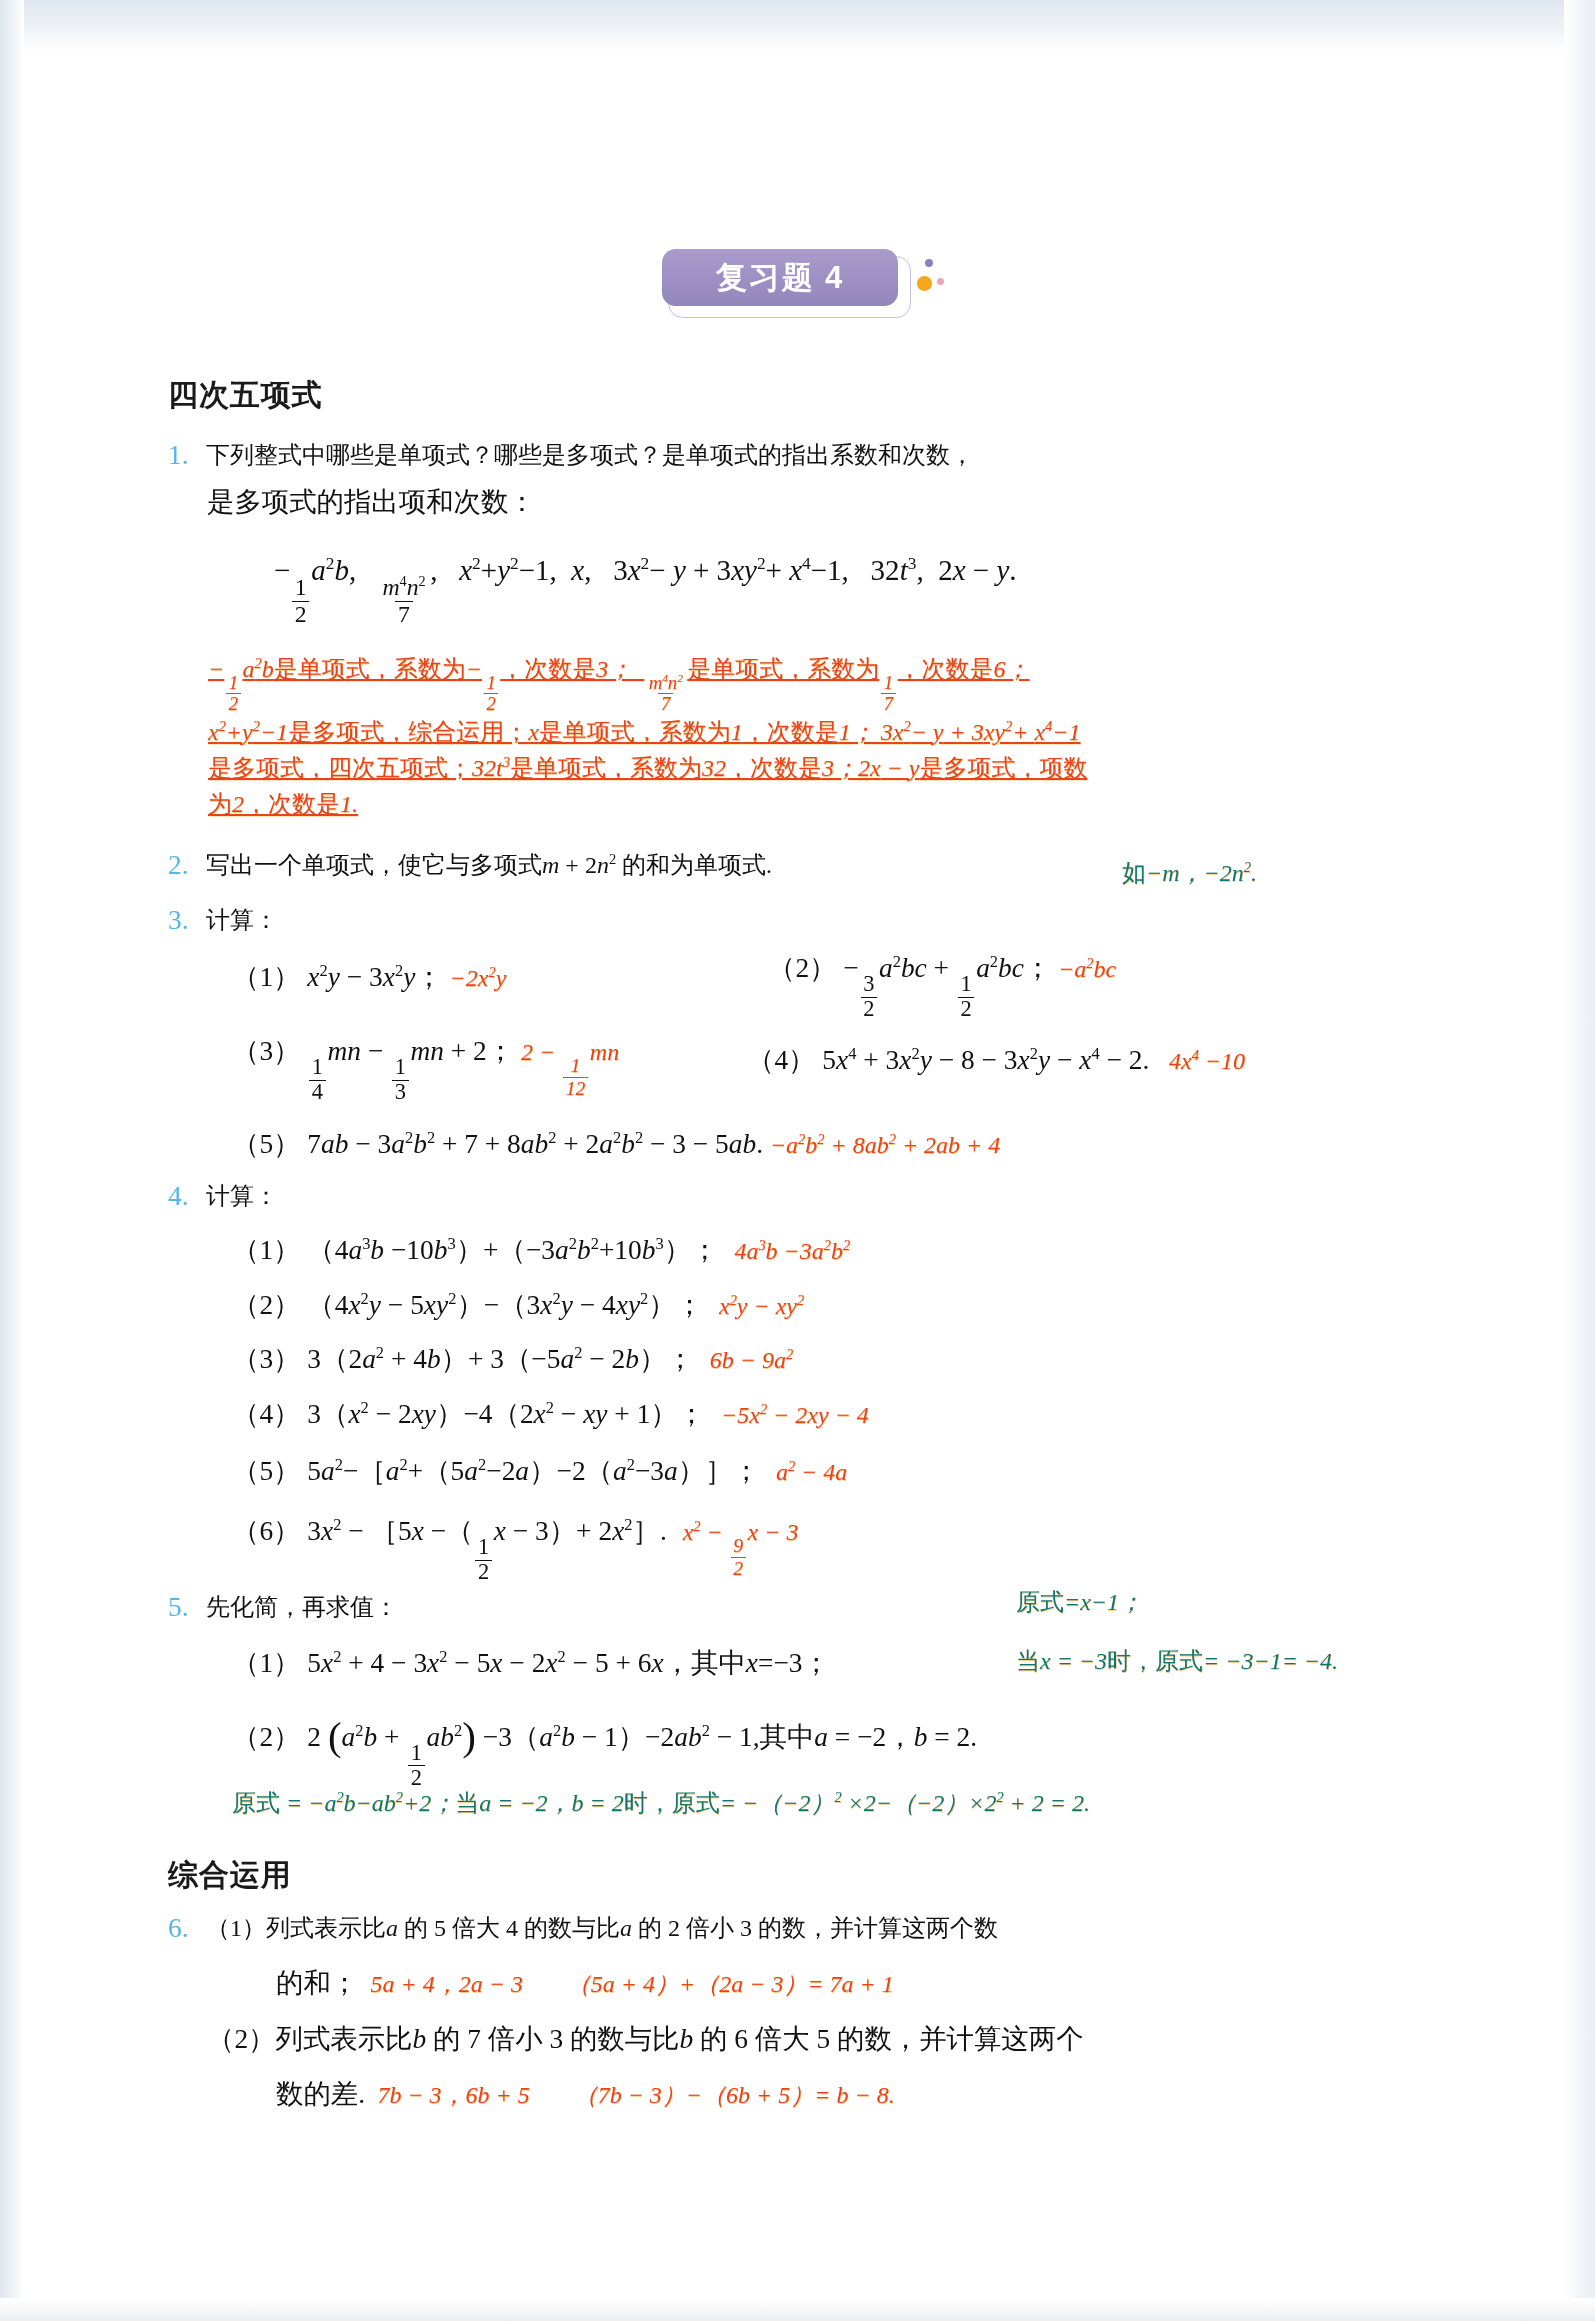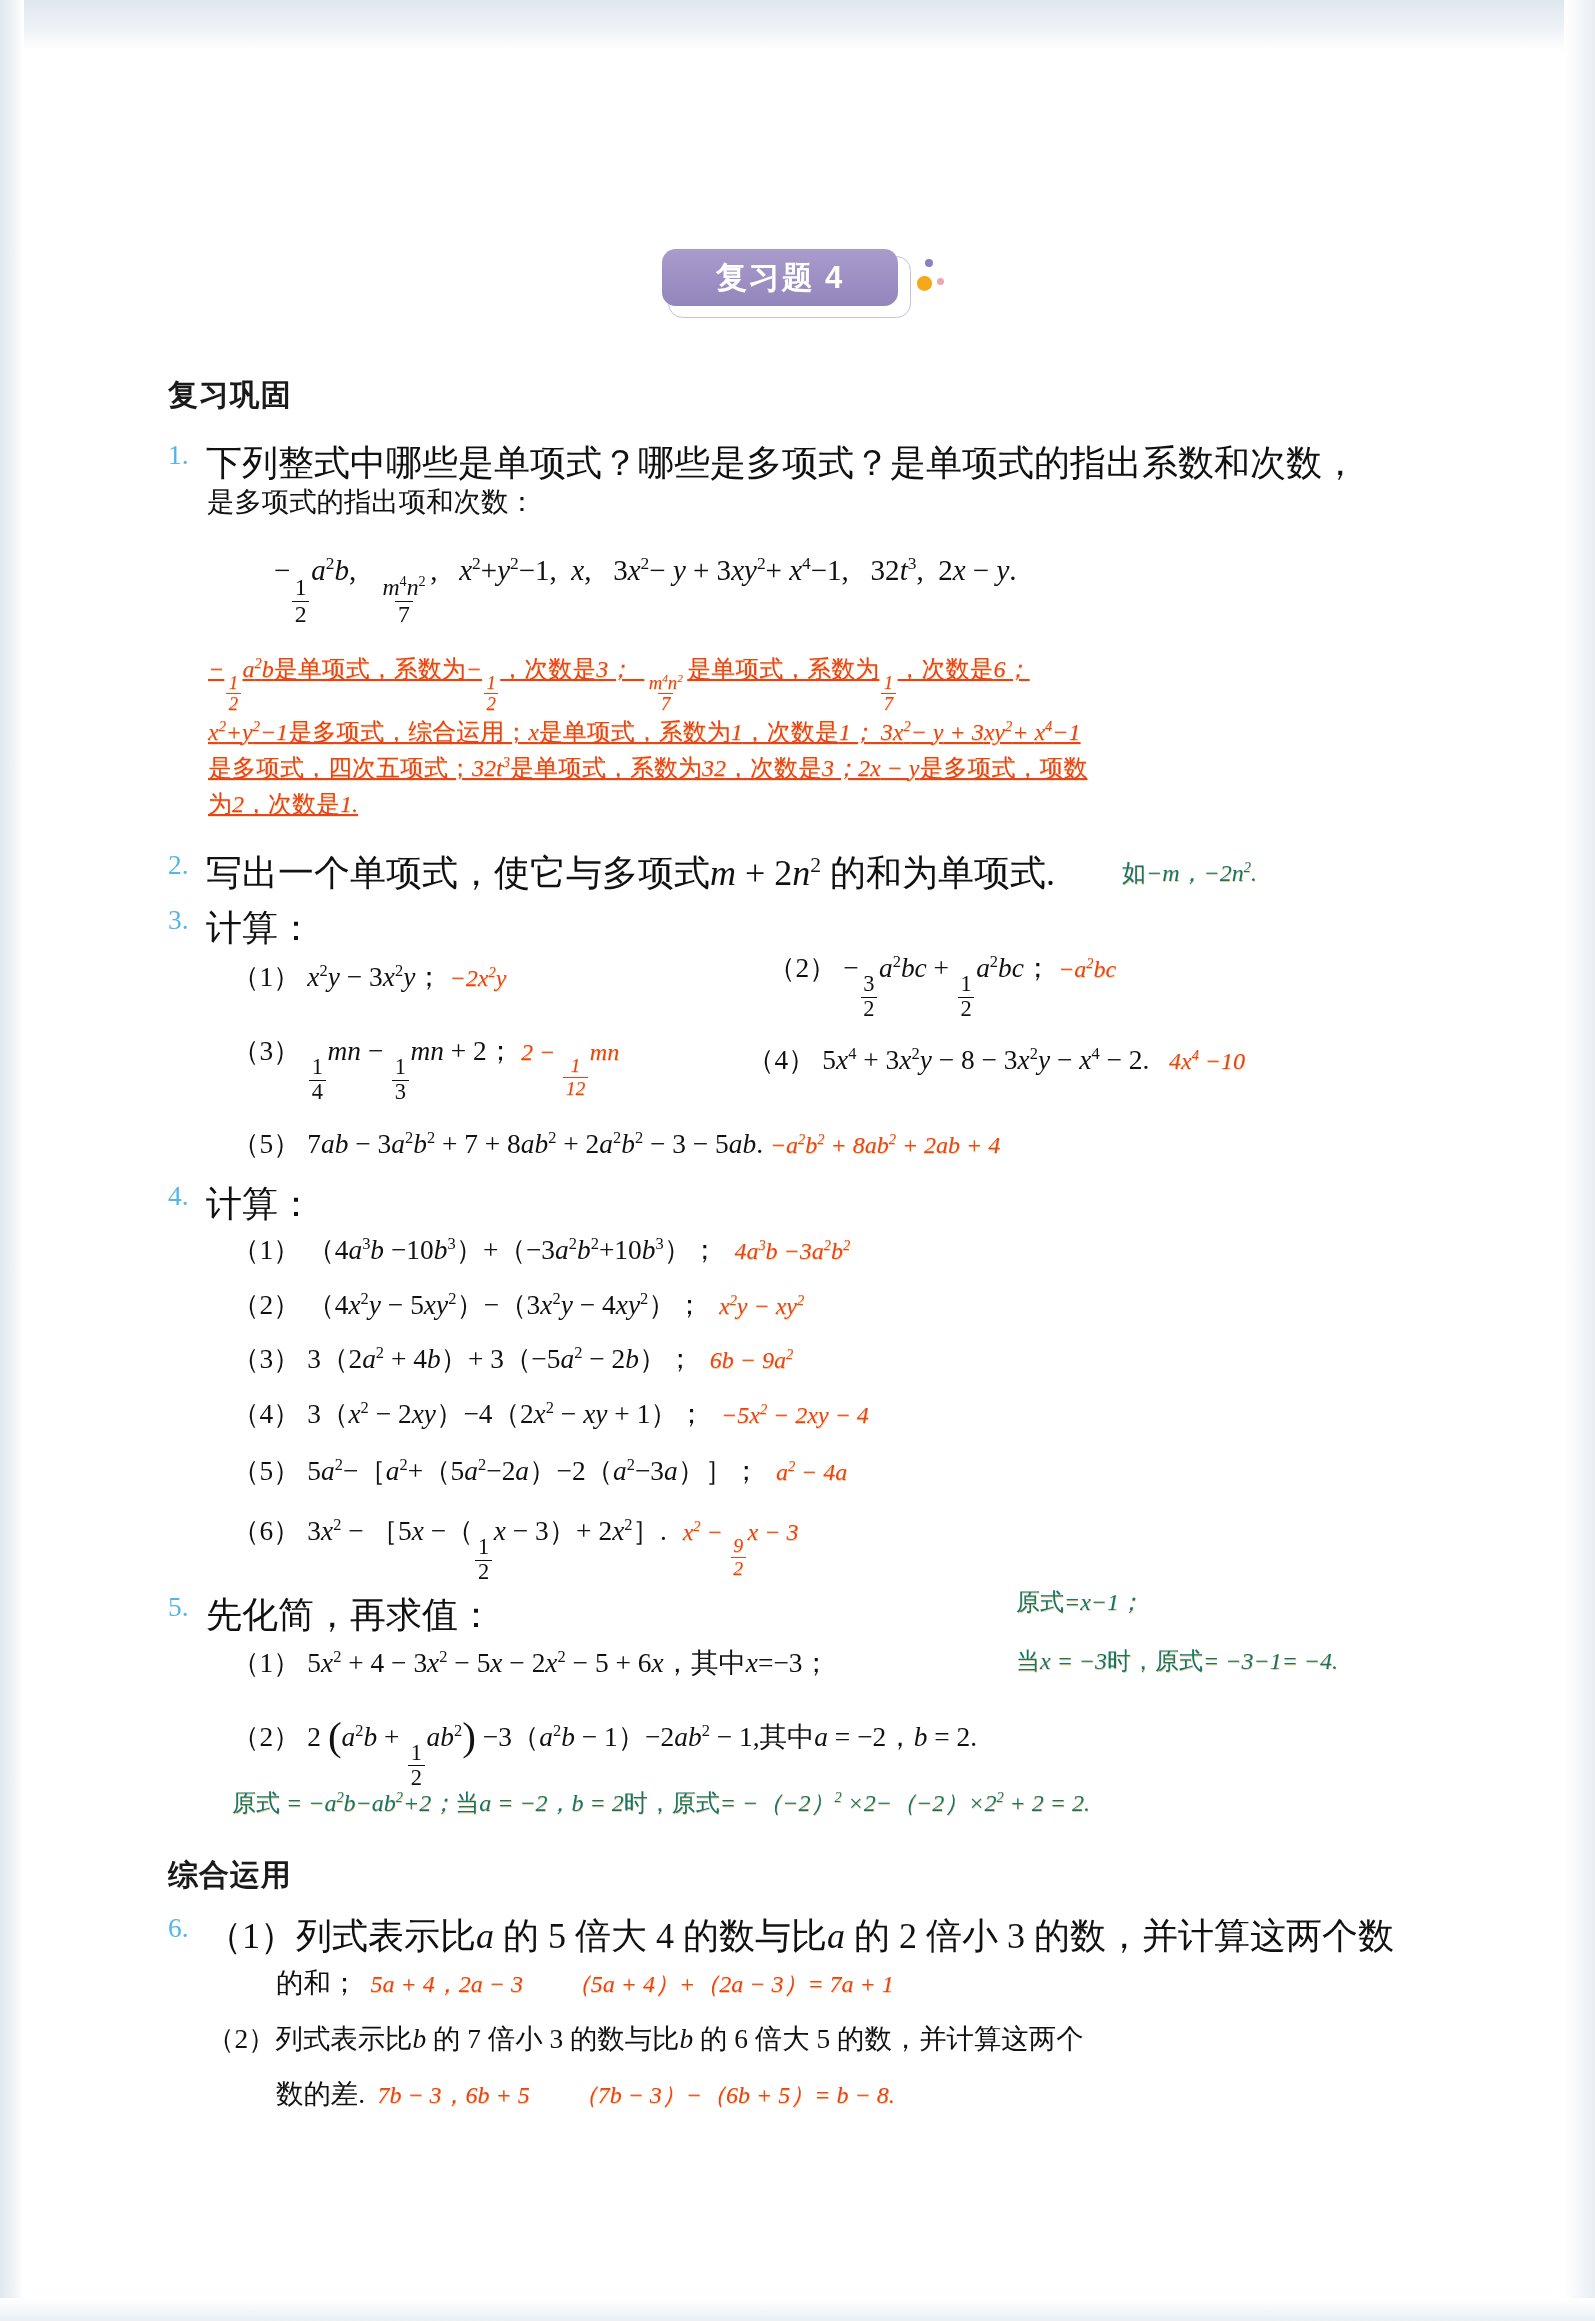--- a/index.html
+++ b/index.html
@@ -112,21 +112,21 @@
     align-items: flex-start;
   }
   .num {
     color: #53b5e8;
     font-size: 27.4px;
     width: 38px;
     flex: none;
     font-family: "Liberation Serif", serif;
   }
   .body-txt {
-    font-size: 36px;
+    font-size: 24px;
     color: #111111;
     line-height: 1.28;
     white-space: nowrap;
   }
   .cont {
     position: absolute;
     font-size: 27.4px;
     color: #111111;
     white-space: nowrap;
   }
@@ -216,21 +216,21 @@
     <div class="banner-wrap">
       <div class="banner-shadow"></div>
       <div class="banner">
         <span class="banner-text">复习题 4</span>
       </div>
     </div>
     <div class="dot dot-a"></div>
     <div class="dot dot-b"></div>
     <div class="dot dot-c"></div>
 
-    <div class="sec-head" style="top:375px">复习巩固</div>
+    <div class="sec-head" style="top:375px">四次五项式</div>
 
     <div class="prob" style="left:168px; top:440px">
       <span class="num">1.</span>
       <span class="body-txt">下列整式中哪些是单项式？哪些是多项式？是单项式的指出系数和次数，</span>
     </div>
     <div class="cont" style="left:207px; top:484px">是多项式的指出项和次数：</div>
 
     <div class="display" style="left:274px; top:554px">
       <span>−</span><span class="frac">
           <span class="nu">1</span>

